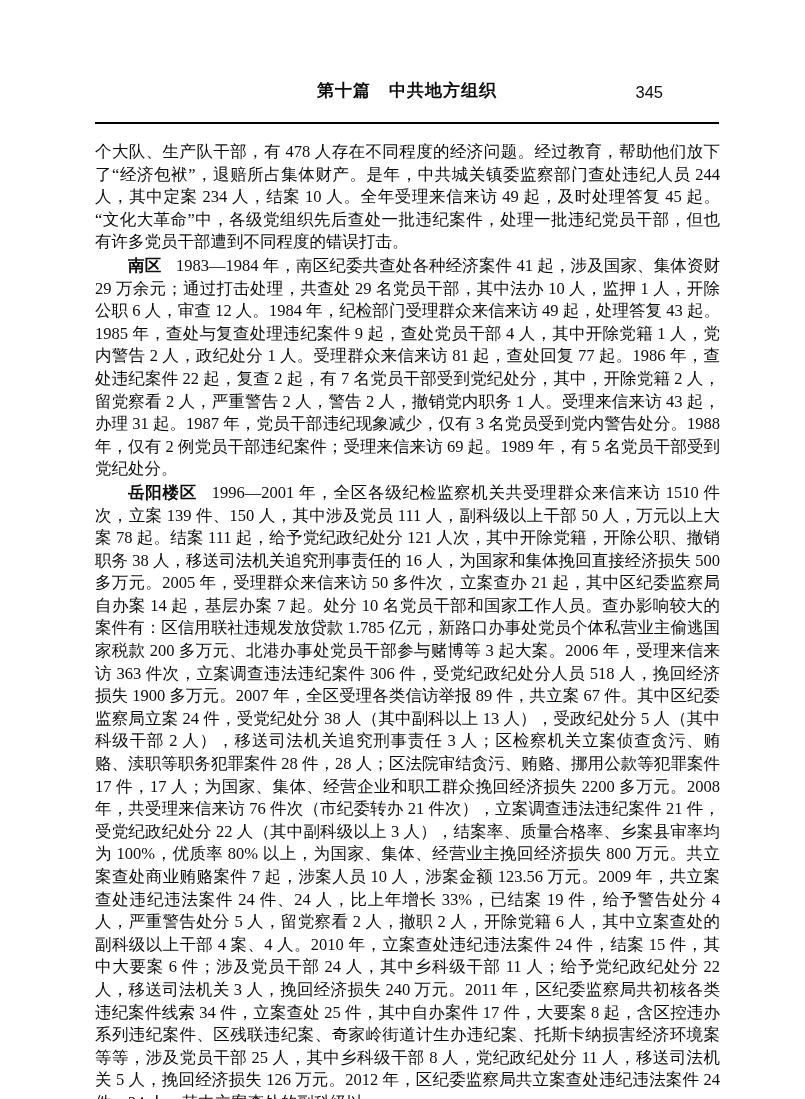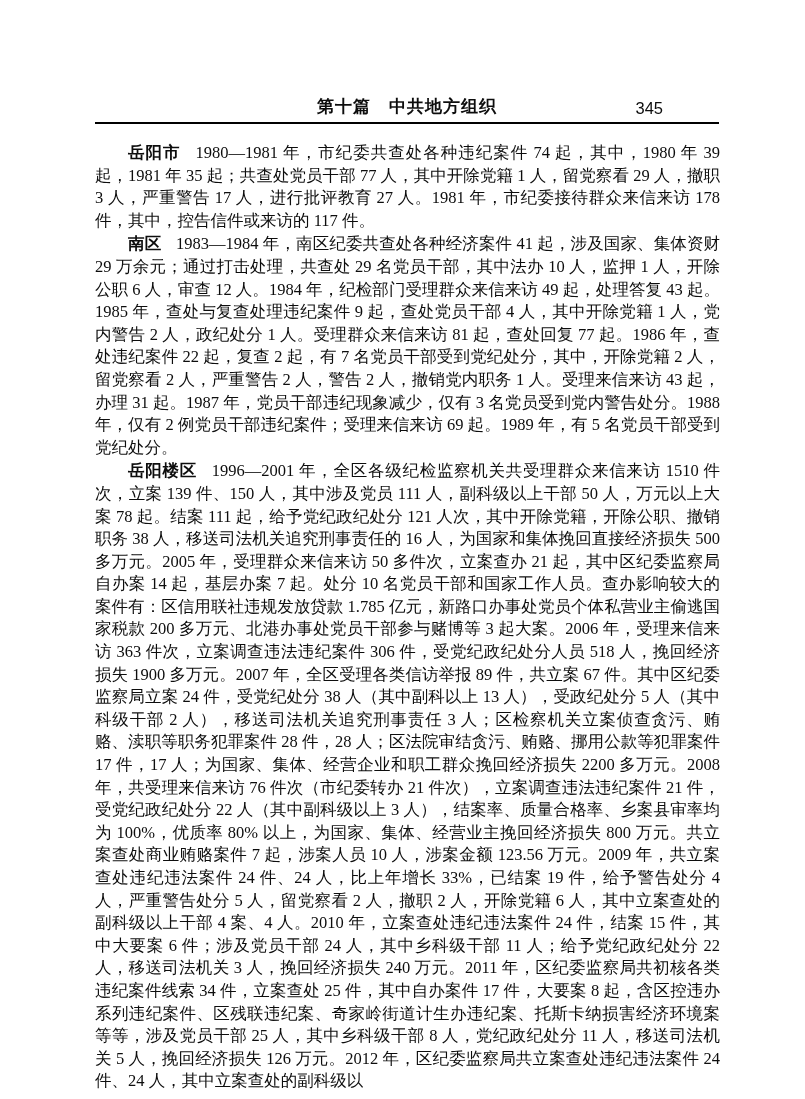--- a/index.html
+++ b/index.html
@@ -12,21 +12,21 @@
     width: 805px;
     height: 1099px;
     background: #ffffff;
     color: #0d0d0d;
     font-family: "Liberation Serif", "DejaVu Serif", serif;
     overflow: hidden;
   }
   .running-head {
     position: absolute;
     left: 95px;
-    top: 95px;
+    top: 79px;
     width: 624px;
     height: 24px;
   }
   .head-title {
     text-align: center;
     font-family: "Liberation Sans", "DejaVu Sans", sans-serif;
     font-weight: bold;
     font-size: 17px;
     letter-spacing: 1px;
     line-height: 24px;
@@ -74,20 +74,20 @@
 </head>
 <body>
 
 <div class="page">
   <header class="running-head">
     <div class="head-title">第十篇　中共地方组织</div>
     <div class="page-num">345</div>
   </header>
   <div class="head-rule"></div>
   <main class="body-text" id="paragraphs">
+  <p class="para"><span class="ptext">个大队、生产队干部，有 478 人存在不同程度的经济问题。经过教育，帮助他们放下了“经济包袱”，退赔所占集体财产。是年，中共城关镇委监察部门查处违纪人员 244 人，其中定案 234 人，结案 10 人。全年受理来信来访 49 起，及时处理答复 45 起。“文化大革命”中，各级党组织先后查处一批违纪案件，处理一批违纪党员干部，但也有许多党员干部遭到不同程度的错误打击。</span></p>
 
-  <p class="para indent"><b class="lead">岳阳市</b><span class="ptext">1980—1981 年，市纪委共查处各种违纪案件 74 起，其中，1980 年 39 起，1981 年 35 起；共查处党员干部 77 人，其中开除党籍 1 人，留党察看 29 人，撤职 3 人，严重警告 17 人，进行批评教育 27 人。1981 年，市纪委接待群众来信来访 178 件，其中，控告信件或来访的 117 件。</span></p>
 
   <p class="para indent"><b class="lead">南区</b><span class="ptext">1983—1984 年，南区纪委共查处各种经济案件 41 起，涉及国家、集体资财 29 万余元；通过打击处理，共查处 29 名党员干部，其中法办 10 人，监押 1 人，开除公职 6 人，审查 12 人。1984 年，纪检部门受理群众来信来访 49 起，处理答复 43 起。1985 年，查处与复查处理违纪案件 9 起，查处党员干部 4 人，其中开除党籍 1 人，党内警告 2 人，政纪处分 1 人。受理群众来信来访 81 起，查处回复 77 起。1986 年，查处违纪案件 22 起，复查 2 起，有 7 名党员干部受到党纪处分，其中，开除党籍 2 人，留党察看 2 人，严重警告 2 人，警告 2 人，撤销党内职务 1 人。受理来信来访 43 起，办理 31 起。1987 年，党员干部违纪现象减少，仅有 3 名党员受到党内警告处分。1988 年，仅有 2 例党员干部违纪案件；受理来信来访 69 起。1989 年，有 5 名党员干部受到党纪处分。</span></p>
 
   <p class="para indent"><b class="lead">岳阳楼区</b><span class="ptext">1996—2001 年，全区各级纪检监察机关共受理群众来信来访 1510 件次，立案 139 件、150 人，其中涉及党员 111 人，副科级以上干部 50 人，万元以上大案 78 起。结案 111 起，给予党纪政纪处分 121 人次，其中开除党籍，开除公职、撤销职务 38 人，移送司法机关追究刑事责任的 16 人，为国家和集体挽回直接经济损失 500 多万元。2005 年，受理群众来信来访 50 多件次，立案查办 21 起，其中区纪委监察局自办案 14 起，基层办案 7 起。处分 10 名党员干部和国家工作人员。查办影响较大的案件有：区信用联社违规发放贷款 1.785 亿元，新路口办事处党员个体私营业主偷逃国家税款 200 多万元、北港办事处党员干部参与赌博等 3 起大案。2006 年，受理来信来访 363 件次，立案调查违法违纪案件 306 件，受党纪政纪处分人员 518 人，挽回经济损失 1900 多万元。2007 年，全区受理各类信访举报 89 件，共立案 67 件。其中区纪委监察局立案 24 件，受党纪处分 38 人（其中副科以上 13 人），受政纪处分 5 人（其中科级干部 2 人），移送司法机关追究刑事责任 3 人；区检察机关立案侦查贪污、贿赂、渎职等职务犯罪案件 28 件，28 人；区法院审结贪污、贿赂、挪用公款等犯罪案件 17 件，17 人；为国家、集体、经营企业和职工群众挽回经济损失 2200 多万元。2008 年，共受理来信来访 76 件次（市纪委转办 21 件次），立案调查违法违纪案件 21 件，受党纪政纪处分 22 人（其中副科级以上 3 人），结案率、质量合格率、乡案县审率均为 100%，优质率 80% 以上，为国家、集体、经营业主挽回经济损失 800 万元。共立案查处商业贿赂案件 7 起，涉案人员 10 人，涉案金额 123.56 万元。2009 年，共立案查处违纪违法案件 24 件、24 人，比上年增长 33%，已结案 19 件，给予警告处分 4 人，严重警告处分 5 人，留党察看 2 人，撤职 2 人，开除党籍 6 人，其中立案查处的副科级以上干部 4 案、4 人。2010 年，立案查处违纪违法案件 24 件，结案 15 件，其中大要案 6 件；涉及党员干部 24 人，其中乡科级干部 11 人；给予党纪政纪处分 22 人，移送司法机关 3 人，挽回经济损失 240 万元。2011 年，区纪委监察局共初核各类违纪案件线索 34 件，立案查处 25 件，其中自办案件 17 件，大要案 8 起，含区控违办系列违纪案件、区残联违纪案、奇家岭街道计生办违纪案、托斯卡纳损害经济环境案等等，涉及党员干部 25 人，其中乡科级干部 8 人，党纪政纪处分 11 人，移送司法机关 5 人，挽回经济损失 126 万元。2012 年，区纪委监察局共立案查处违纪违法案件 24 件、24 人，其中立案查处的副科级以</span></p>
 </main>
 </div>
 
 </body></html>

